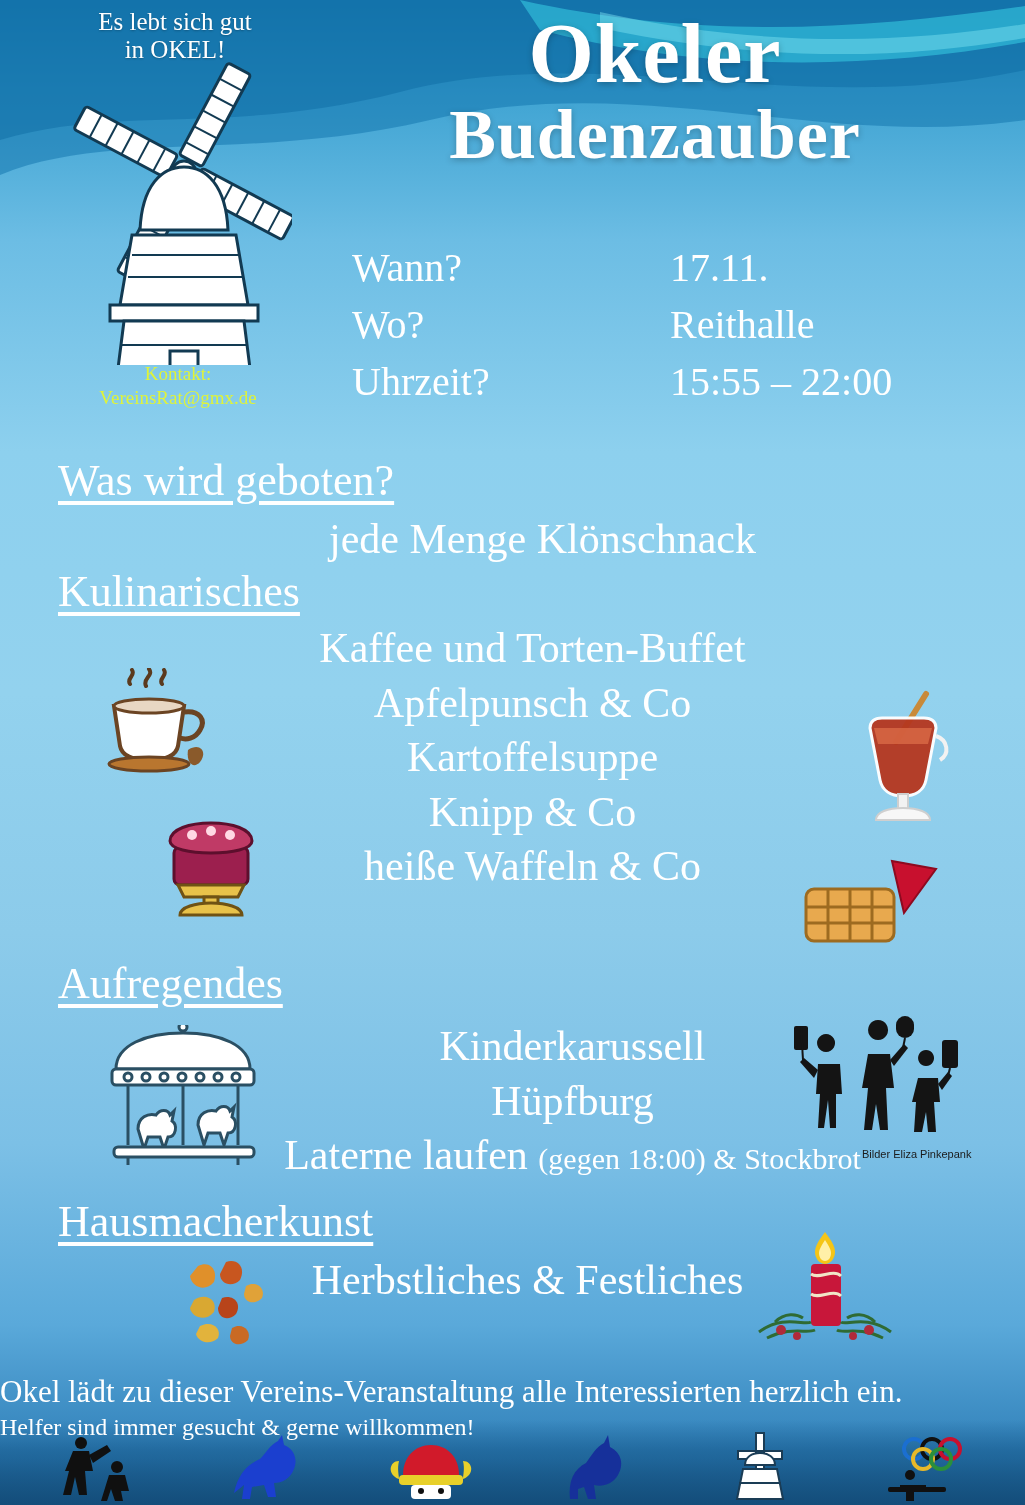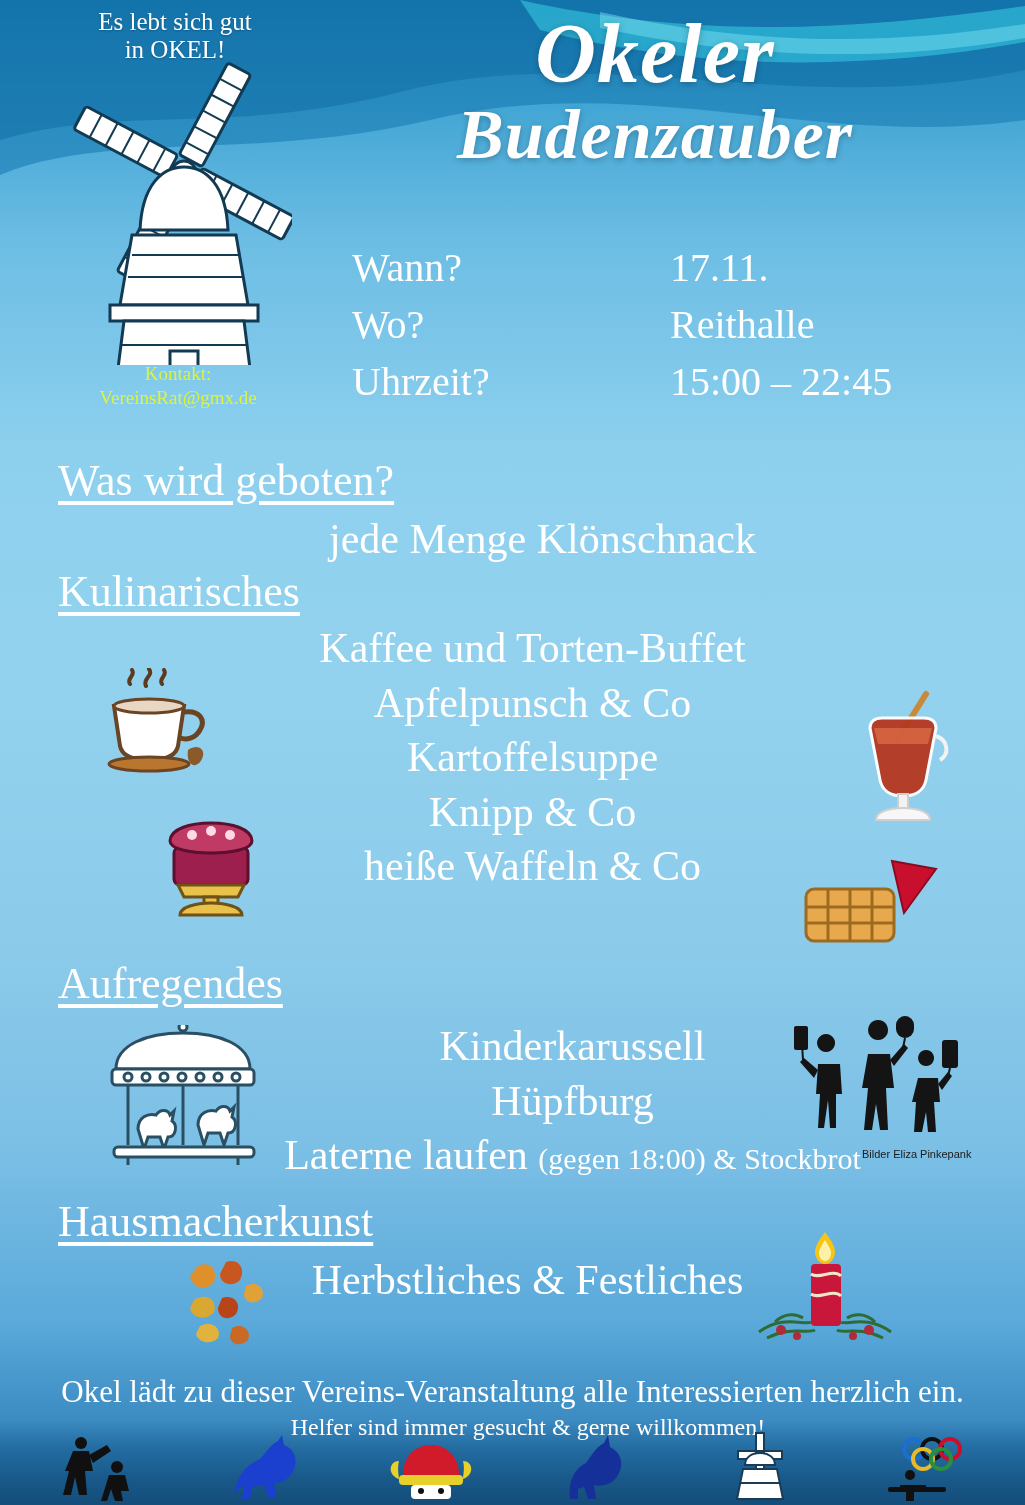--- a/index.html
+++ b/index.html
@@ -68,21 +68,20 @@
     position: absolute;
     left: 300px; top: 10px;
     width: 710px;
     text-align: center;
     font-size: 84px;
     line-height: 1.05;
     font-weight: bold;
     letter-spacing: 1px;
     color: #ffffff;
     text-shadow: 0 2px 6px rgba(0,0,0,0.25);
-    font-style: italic;
   }
   .title .line2 { display: block; font-size: 70px; }
 
   .facts {
     position: absolute;
     left: 352px; top: 240px;
     width: 640px;
     font-size: 40px;
     line-height: 1.42;
   }
@@ -117,29 +116,28 @@
   .s-aufregendes .sec-body { margin-top: 10px; padding-left: 120px; }
   .small-note { font-size: 30px; text-align: right; }
 
   .s-hausmacher { top: 1196px; }
   .s-hausmacher .sec-body { margin-top: 6px; padding-left: 30px; }
 
   .closing {
     position: absolute;
     left: 0; top: 1374px;
     width: 1025px;
-    text-align: center;
+    text-align: left;
     font-size: 31px;
     line-height: 1.15;
   }
   .closing .sub {
     display: block;
     font-size: 24px;
     margin-top: 4px;
-    padding-left: 31px;
   }
 
   .icon-abs { position: absolute; }
 
   .logo-strip {
     position: absolute;
     left: 0; bottom: 2px;
     width: 1025px;
     height: 78px;
     display: flex;
@@ -240,21 +238,21 @@
     <div class="row">
       <div class="q">Wann?</div>
       <div class="a">17.11.</div>
     </div>
     <div class="row">
       <div class="q">Wo?</div>
       <div class="a">Reithalle</div>
     </div>
     <div class="row">
       <div class="q">Uhrzeit?</div>
-      <div class="a">15:00 – 22:45</div>
+      <div class="a">15:55 – 22:00</div>
     </div>
   </div>
 
   <div class="section s-offer">
     <div class="sec-head">Was wird geboten?</div>
     <div class="sec-body">
       <span class="line">jede Menge Klönschnack</span>
     </div>
   </div>
 

